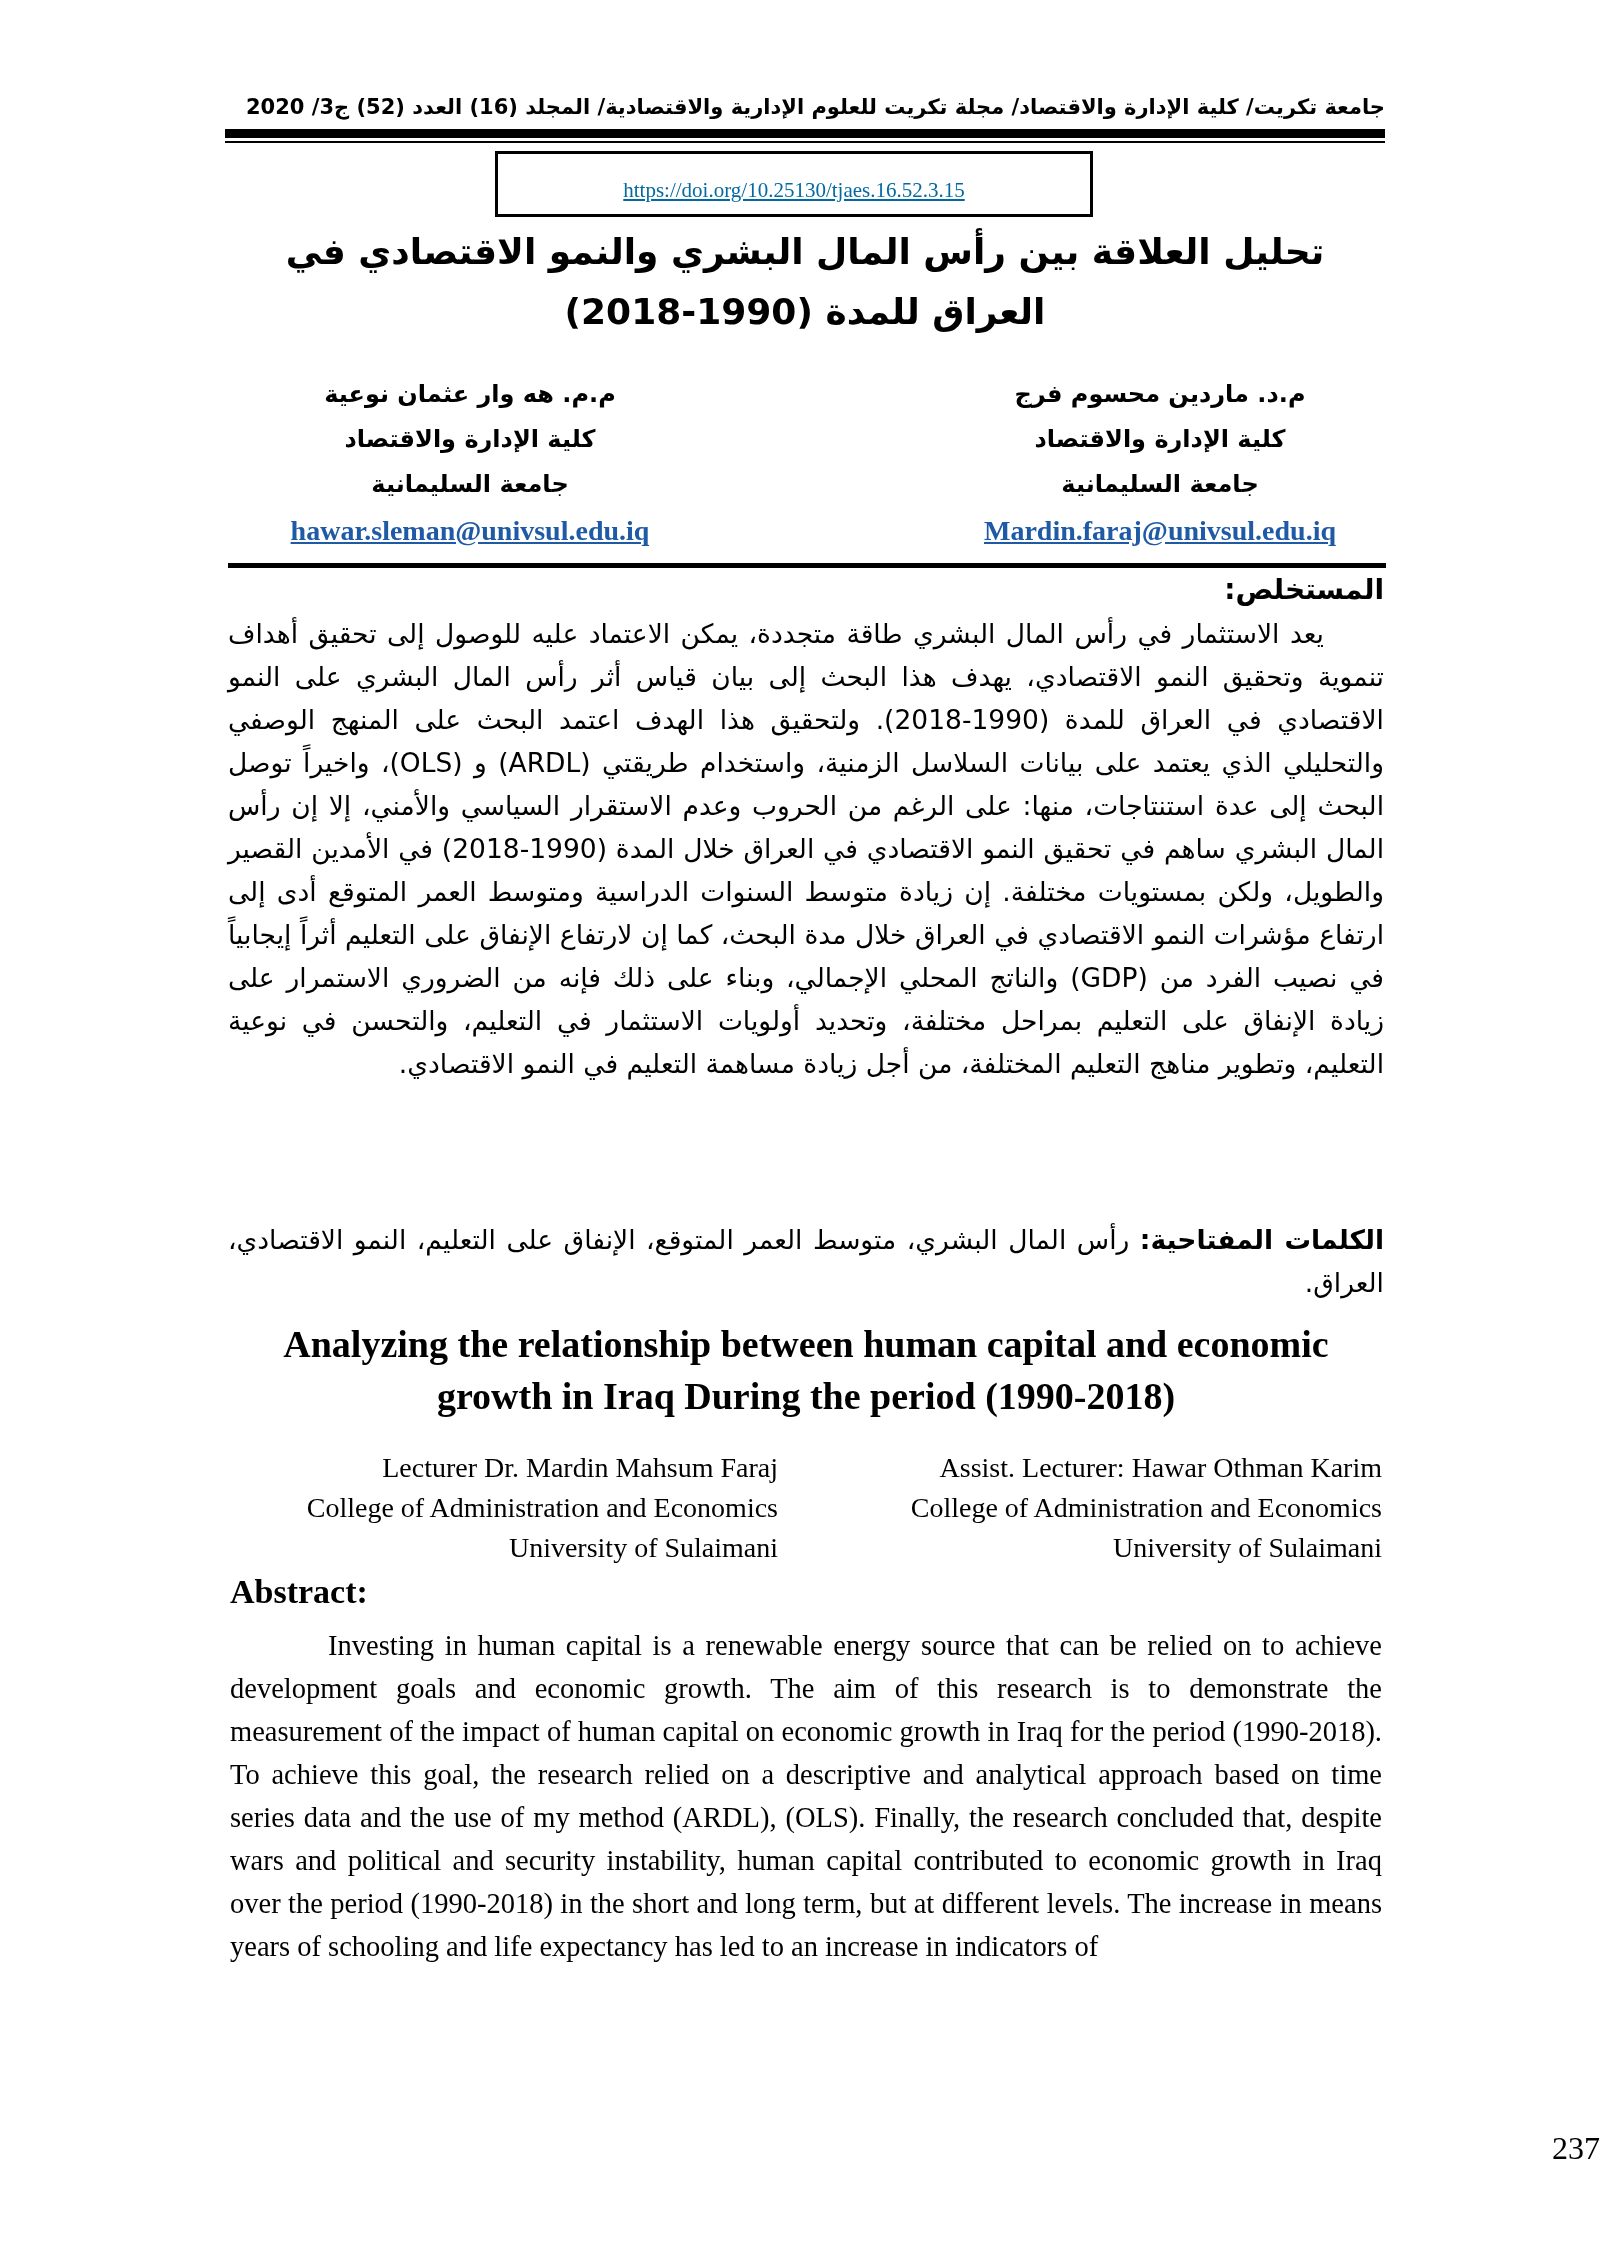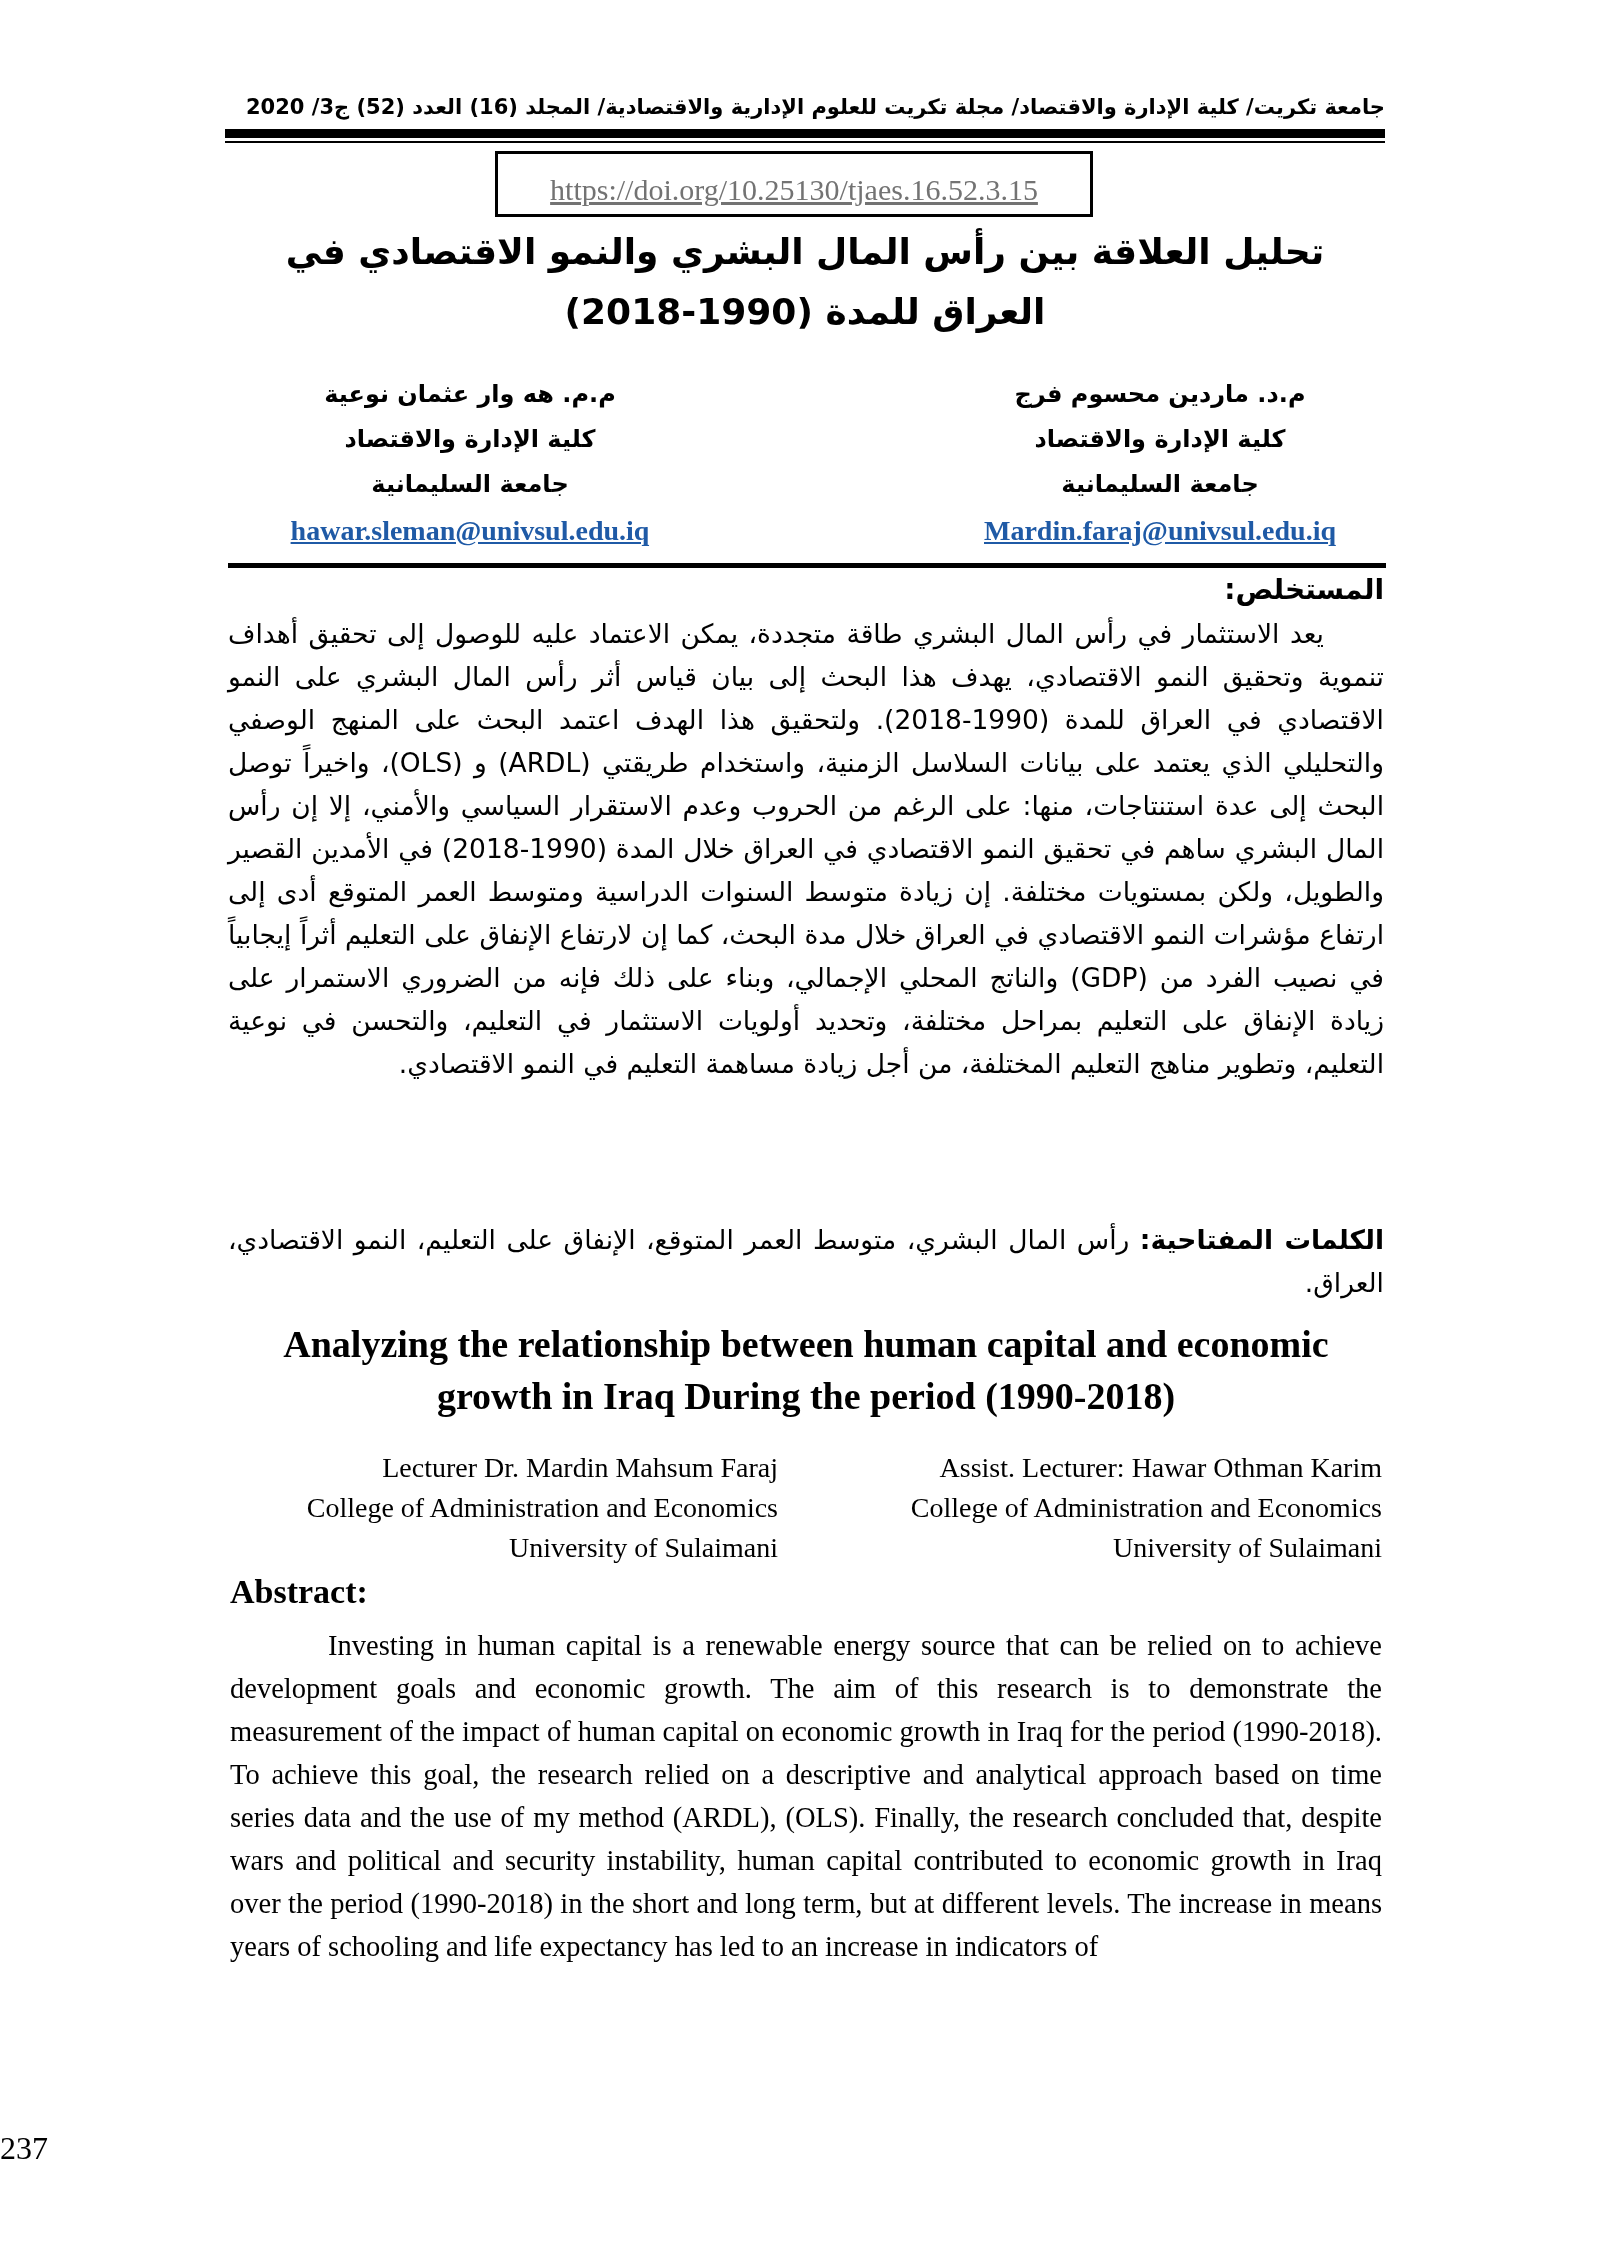--- a/index.html
+++ b/index.html
@@ -14,21 +14,21 @@
   }
   .rule-thick { position: absolute; left: 225px; width: 1160px; top: 129px; height: 9px; background: #000; }
   .rule-thin  { position: absolute; left: 225px; width: 1160px; top: 141px; height: 2px; background: #000; }
 
   .doi-box {
     position: absolute; left: 495px; top: 151px; width: 598px; height: 66px;
     border: 3px solid #000; box-sizing: border-box;
     display: flex; align-items: center; justify-content: center;
   }
   .doi-link {
-    font-family: "Liberation Serif", serif; font-size: 30px; color: #737373;
+    font-family: "Liberation Serif", serif; font-size: 21px; color: #0369a1;
     text-decoration: underline;
     margin-top: 12px;
   }
 
   .ar-title {
     position: absolute; left: 230px; width: 1150px; top: 222px;
     direction: rtl; text-align: center;
     font-family: "DejaVu Sans", sans-serif; font-weight: bold; font-size: 36px; line-height: 60px;
   }
 
@@ -80,21 +80,21 @@
     position: absolute; left: 230px; top: 1570px;
     font-family: "Liberation Serif", serif; font-weight: bold; font-size: 34px; line-height: 44px;
   }
   .en-abstract-body {
     position: absolute; left: 230px; width: 1152px; top: 1624px;
     text-align: justify; font-family: "Liberation Serif", serif; font-size: 28.5px; line-height: 43px;
     text-indent: 98px;
   }
 
   .page-number {
-    position: absolute; left: 0; width: 1600px; top: 2128px; text-align: left;
+    position: absolute; left: 0; width: 1600px; top: 2128px; text-align: right;
     font-family: "Liberation Serif", serif; font-size: 32px; line-height: 40px;
   }
 </style>
 </head>
 <body>
 
 <div class="page">
 
   <div class="running-head">جامعة تكريت/ كلية الإدارة والاقتصاد/ مجلة تكريت للعلوم الإدارية والاقتصادية/ المجلد (16) العدد (52) ج3/ 2020</div>
   <div class="rule-thick"></div>

